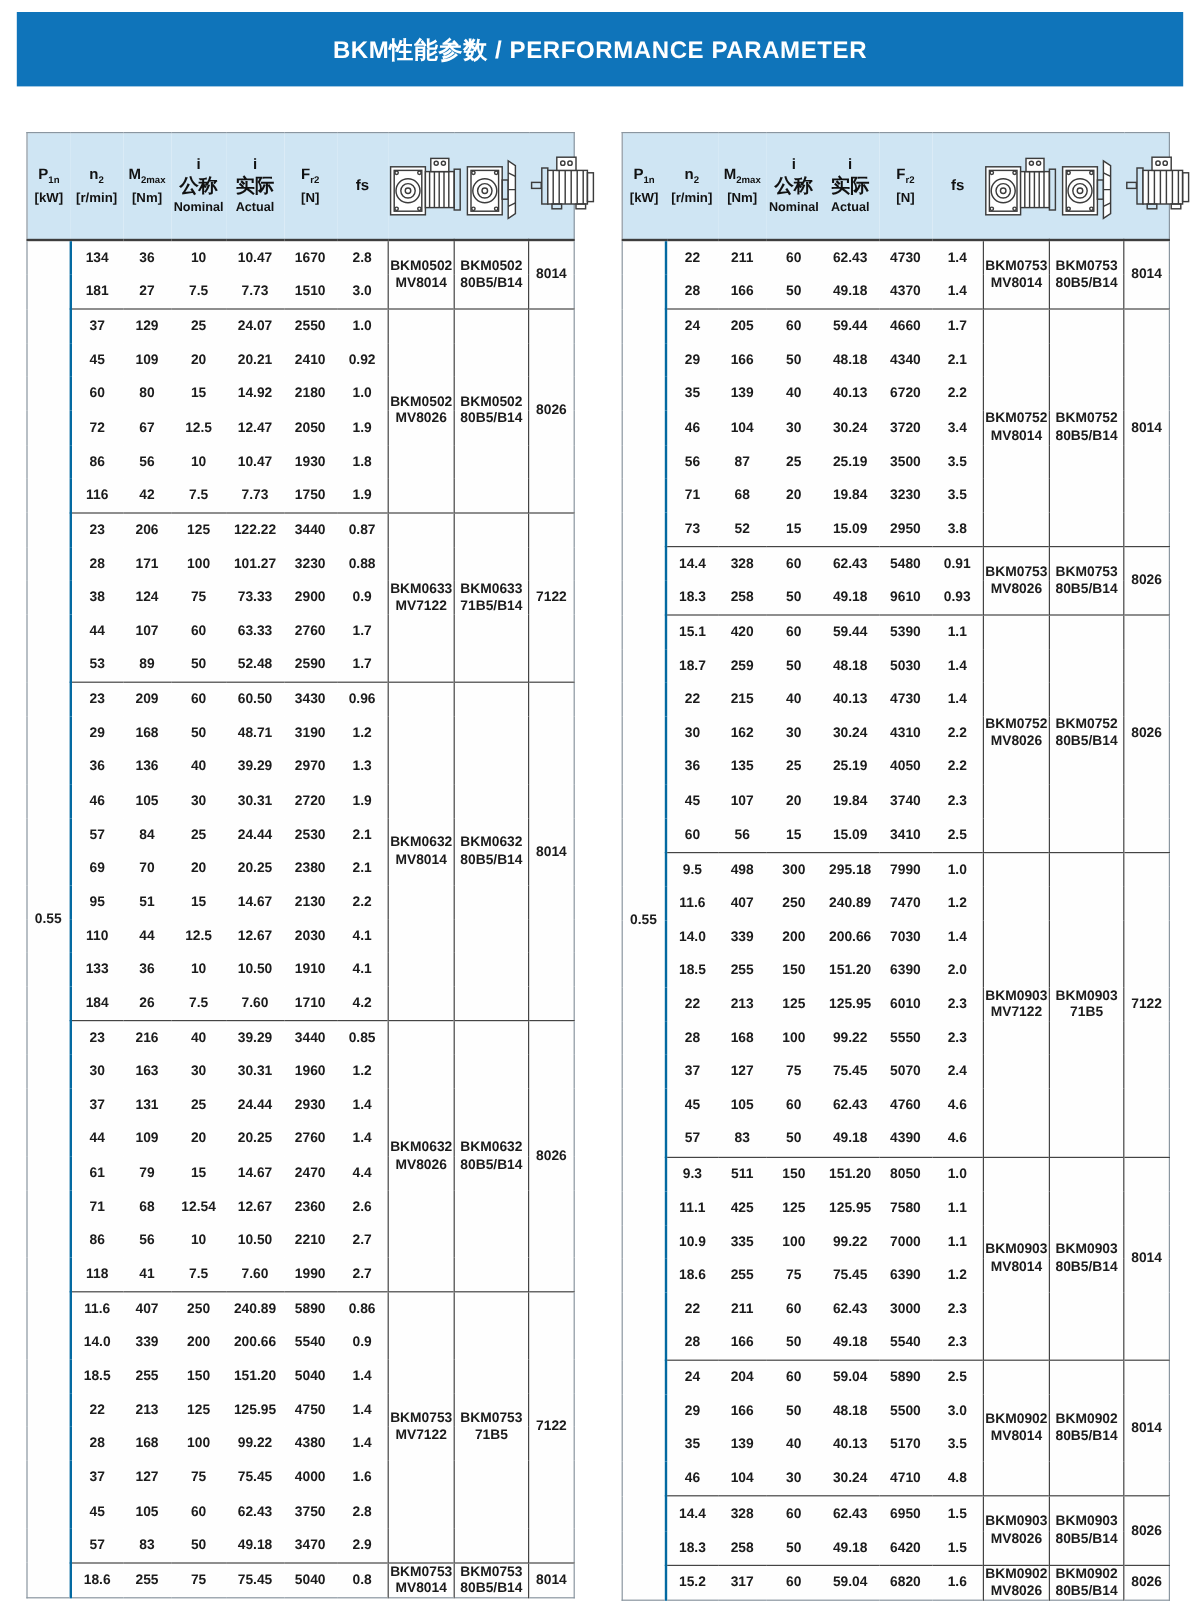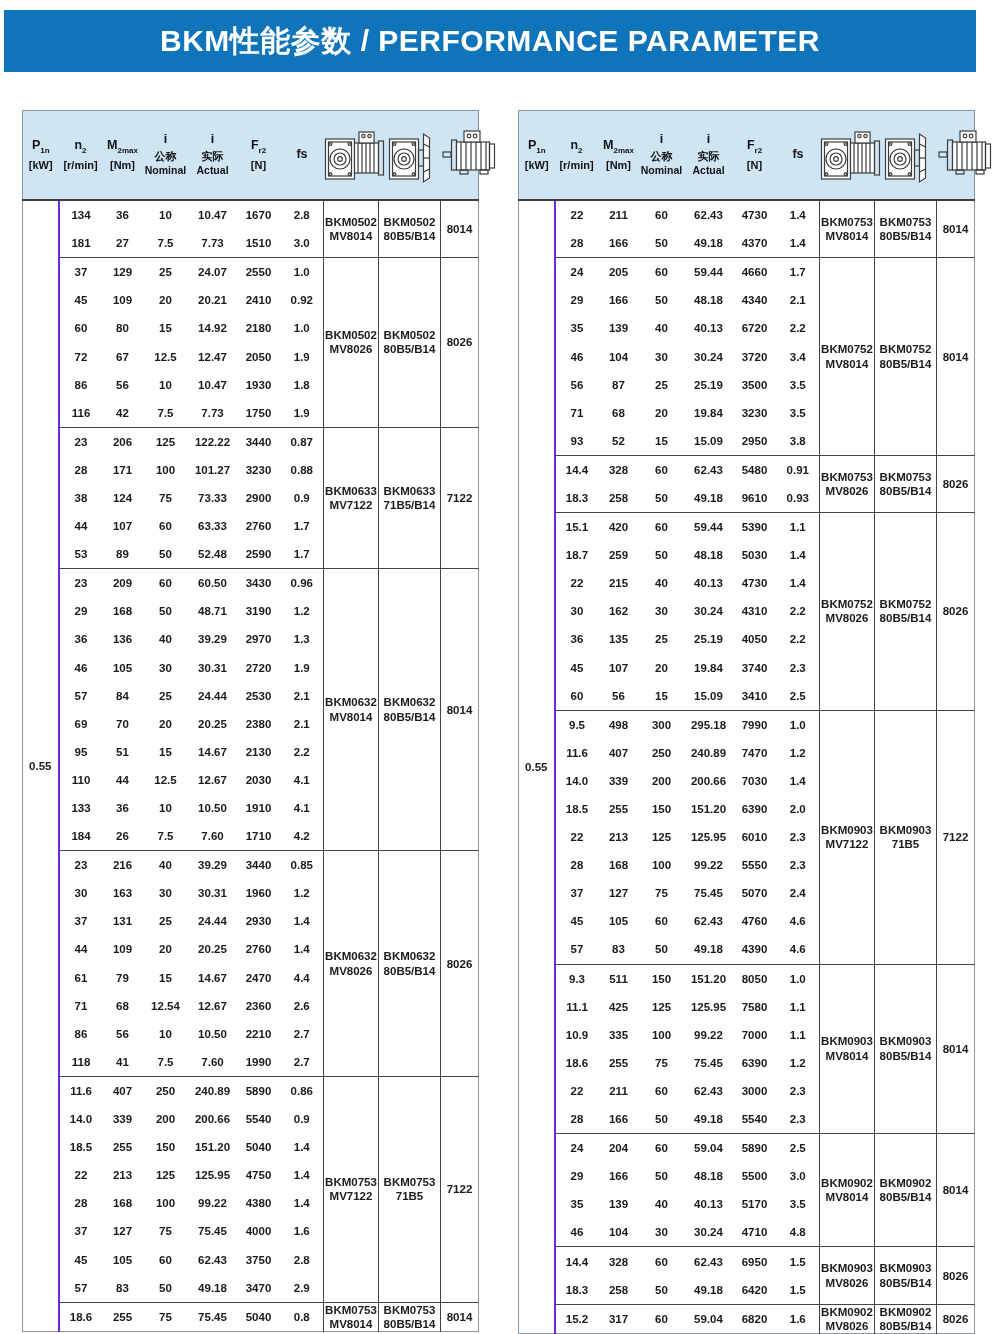--- a/index.html
+++ b/index.html
@@ -3,52 +3,52 @@
 <meta charset="utf-8">
 <style>
   html,body { margin:0; padding:0; }
   body {
     width:1000px; height:1334px; position:relative;
     background:#ffffff;
     font-family:"Liberation Sans", sans-serif;
     -webkit-font-smoothing:antialiased;
   }
   .title-bar {
-    position:absolute; left:4px; top:10px; width:972px; height:62px;
+    position:absolute; left:14px; top:10px; width:972px; height:62px;
     background:#0f74ba; color:#ffffff;
     display:flex; align-items:center; justify-content:center;
-    font-size:30px; font-weight:bold; letter-spacing:0.5px;
+    font-size:20px; font-weight:bold; letter-spacing:0.5px;
   }
   table.ptable {
     position:absolute; top:110px; width:456px;
     border-collapse:collapse; table-layout:fixed;
     border:1px solid #8a96a0;
   }
   #table-left { left:22px; }
   #table-right { left:518px; }
   .ptable th, .ptable td { padding:0; margin:0; }
   .ptable thead th {
     background:#cfe5f3; height:88px; vertical-align:middle;
     border-bottom:2px solid #3d3d3d; font-weight:bold; color:#111;
   }
   .hwrap { display:flex; flex-direction:column; align-items:center; justify-content:center; gap:3px; }
   .hsym { font-size:12.5px; line-height:1.1; }
   .hsym sub { font-size:8px; }
   .hunit { font-size:11px; line-height:1.1; }
-  .hcn { font-size:11px; line-height:1.1; }
+  .hcn { font-size:16px; line-height:1.1; }
   .hen { font-size:10.5px; line-height:1.1; }
   .icons-row { display:flex; align-items:center; justify-content:space-evenly; width:100%; }
   .icons-row svg { display:block; }
   .ptable tbody td {
     text-align:center; vertical-align:middle;
     height:28.1px; font-size:11.5px; font-weight:bold; color:#1b1b1b;
     background:#fefefe; white-space:nowrap;
   }
   td.p-col {
-    background:#d9ecf8; border-right:2px solid #6d28d9;
+    background:#d9ecf8; border-right:2px solid #0369a1;
     font-size:13px;
   }
   td.sep-r { border-right:1px solid #444; }
   td.gtop  { border-top:1px solid #444; }
   td.mcell { font-size:10.5px; line-height:1.25; }
   td.motor-cell { font-size:11px; }
 </style>
 </head>
 <body>
 
@@ -714,21 +714,21 @@
         </tr>
         <tr>
           <td>71</td>
           <td>68</td>
           <td>20</td>
           <td>19.84</td>
           <td>3230</td>
           <td class="sep-r">3.5</td>
         </tr>
         <tr>
-          <td>93</td>
+          <td>73</td>
           <td>52</td>
           <td>15</td>
           <td>15.09</td>
           <td>2950</td>
           <td class="sep-r">3.8</td>
         </tr>
         <tr>
           <td class="gtop">14.4</td>
           <td class="gtop">328</td>
           <td class="gtop">60</td>

